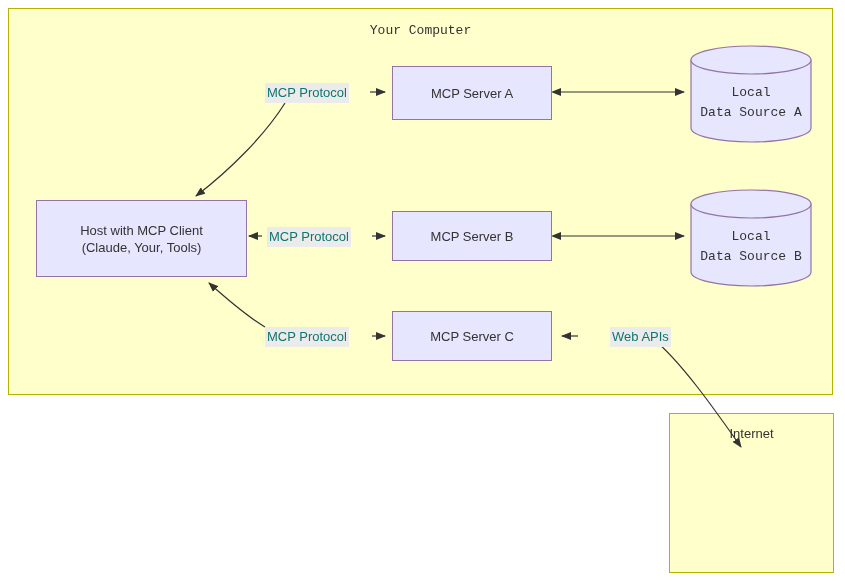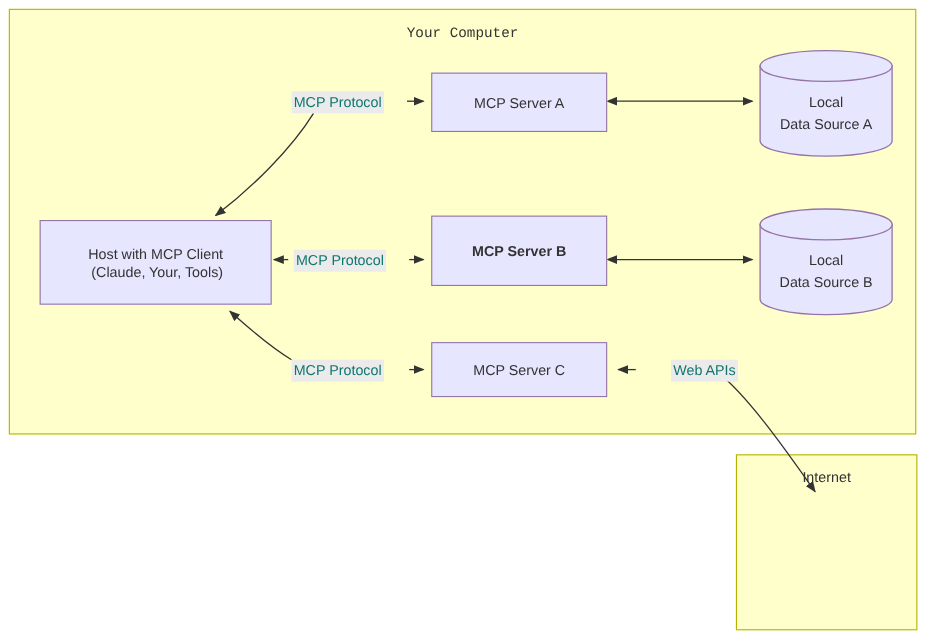--- a/index.html
+++ b/index.html
@@ -50,21 +50,21 @@
   #internet-title { top: 12px; }
 
   .node-box {
     position: absolute;
     background: #e6e6ff;
     border: 1px solid #9673a6;
     box-sizing: border-box;
     display: flex;
     align-items: center;
     justify-content: center;
-    text-align: right;
+    text-align: center;
     font-size: 13px;
     color: #333333;
     line-height: 17px;
   }
   .node-box .label-lines {
     white-space: pre-line;
   }
 
   
   .cylinder {
@@ -78,20 +78,21 @@
   }
   .cylinder .cyl-text {
     position: absolute;
     left: 0;
     width: 100%;
     text-align: center;
     font-size: 13px;
     color: #333333;
     line-height: 20px;
     white-space: pre-line;
+    font-family: Liberation Mono, monospace;
   }
 
   
   .edge-label {
     position: absolute;
     background: #ebebeb;
     font-size: 13px;
     color: #0f766e;
     line-height: 18px;
     padding: 1px 2px;
@@ -160,21 +161,21 @@
 
   <div class="node-box" id="host-box" style="left:36px; top:200px; width:211px; height:77px;">
     <span class="label-lines">Host with MCP Client
 (Claude, Your, Tools)</span>
   </div>
 
   <div class="node-box" id="server-a-box" style="left:392px; top:66px; width:160px; height:54px;">
     <span class="label-lines">MCP Server A</span>
   </div>
 
-  <div class="node-box" id="server-b-box" style="left:392px; top:196px; width:160px; height:64px;font-weight:bold;">
+  <div class="node-box" id="server-b-box" style="left:392px; top:211px; width:160px; height:50px;">
     <span class="label-lines">MCP Server B</span>
   </div>
 
   <div class="node-box" id="server-c-box" style="left:392px; top:311px; width:160px; height:50px;">
     <span class="label-lines">MCP Server C</span>
   </div>
 
   <div class="cylinder" id="data-source-a" style="left:691px; top:46px; width:120px; height:96px;">
     <svg width="120" height="96" viewBox="0 0 120 96">
       <path d="M0,14 L0,82 A60,14 0 0 0 120,82 L120,14 Z" fill="#e6e6ff" stroke="#9673a6" stroke-width="1.2"></path>

